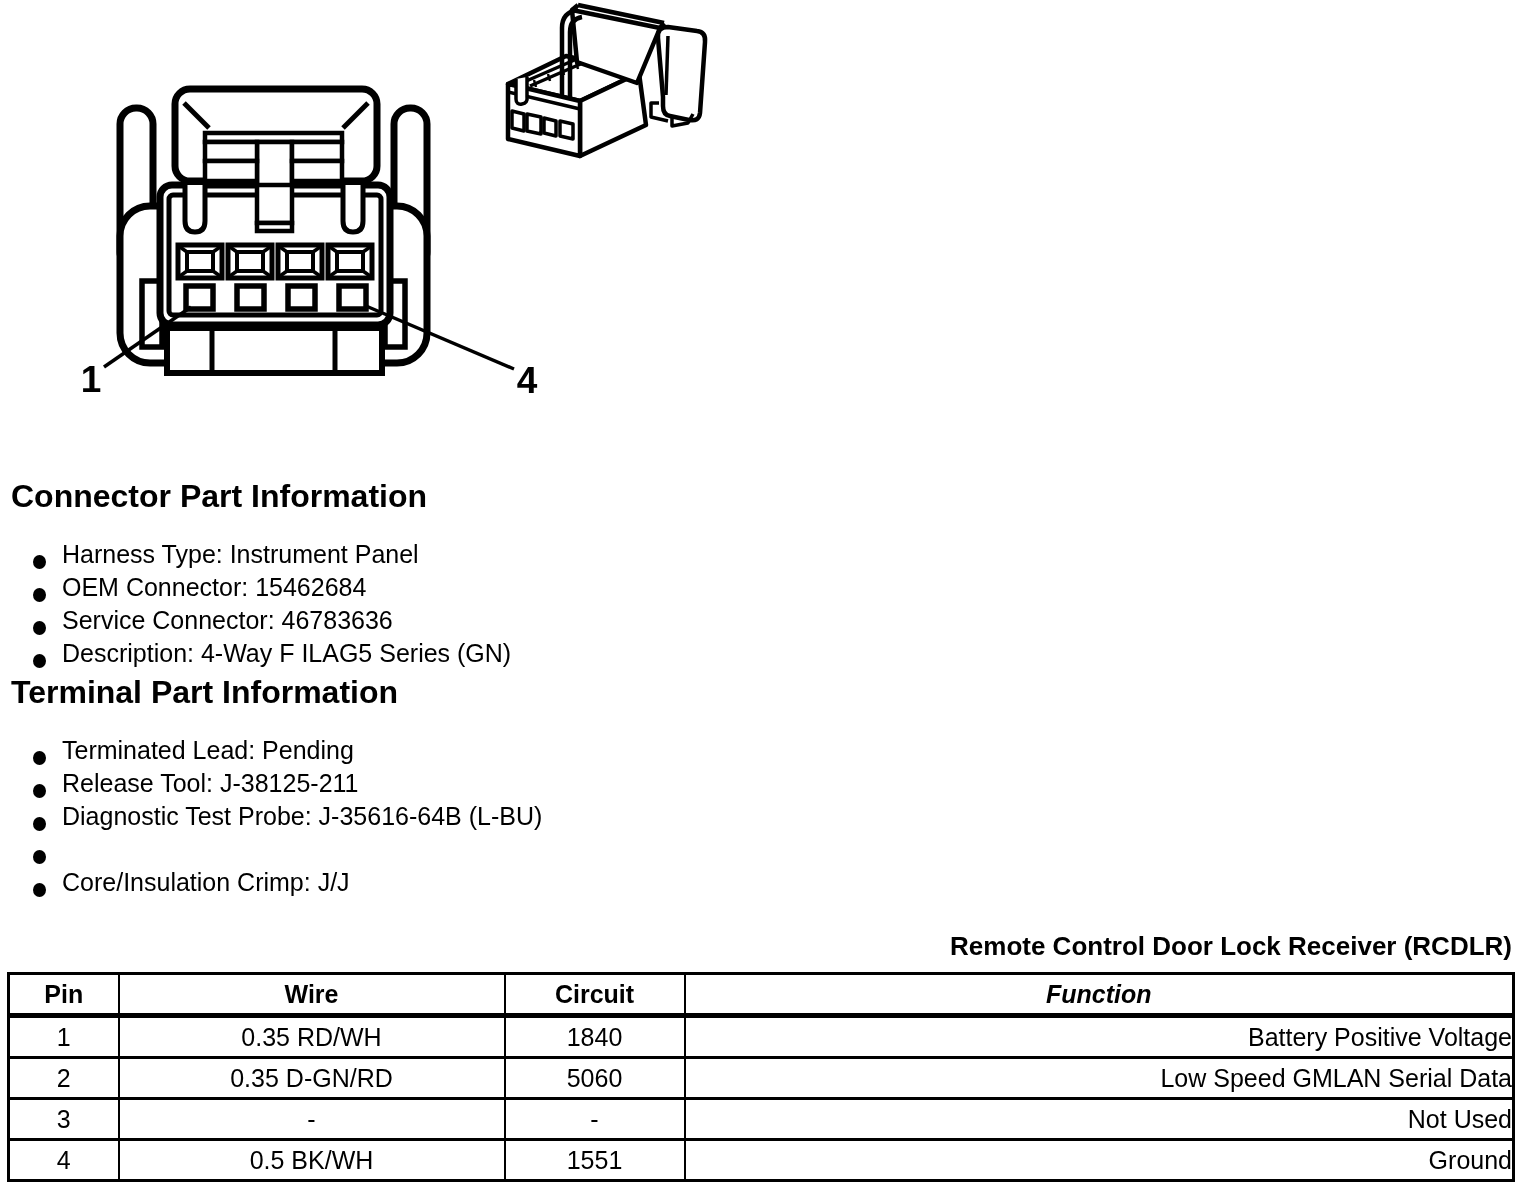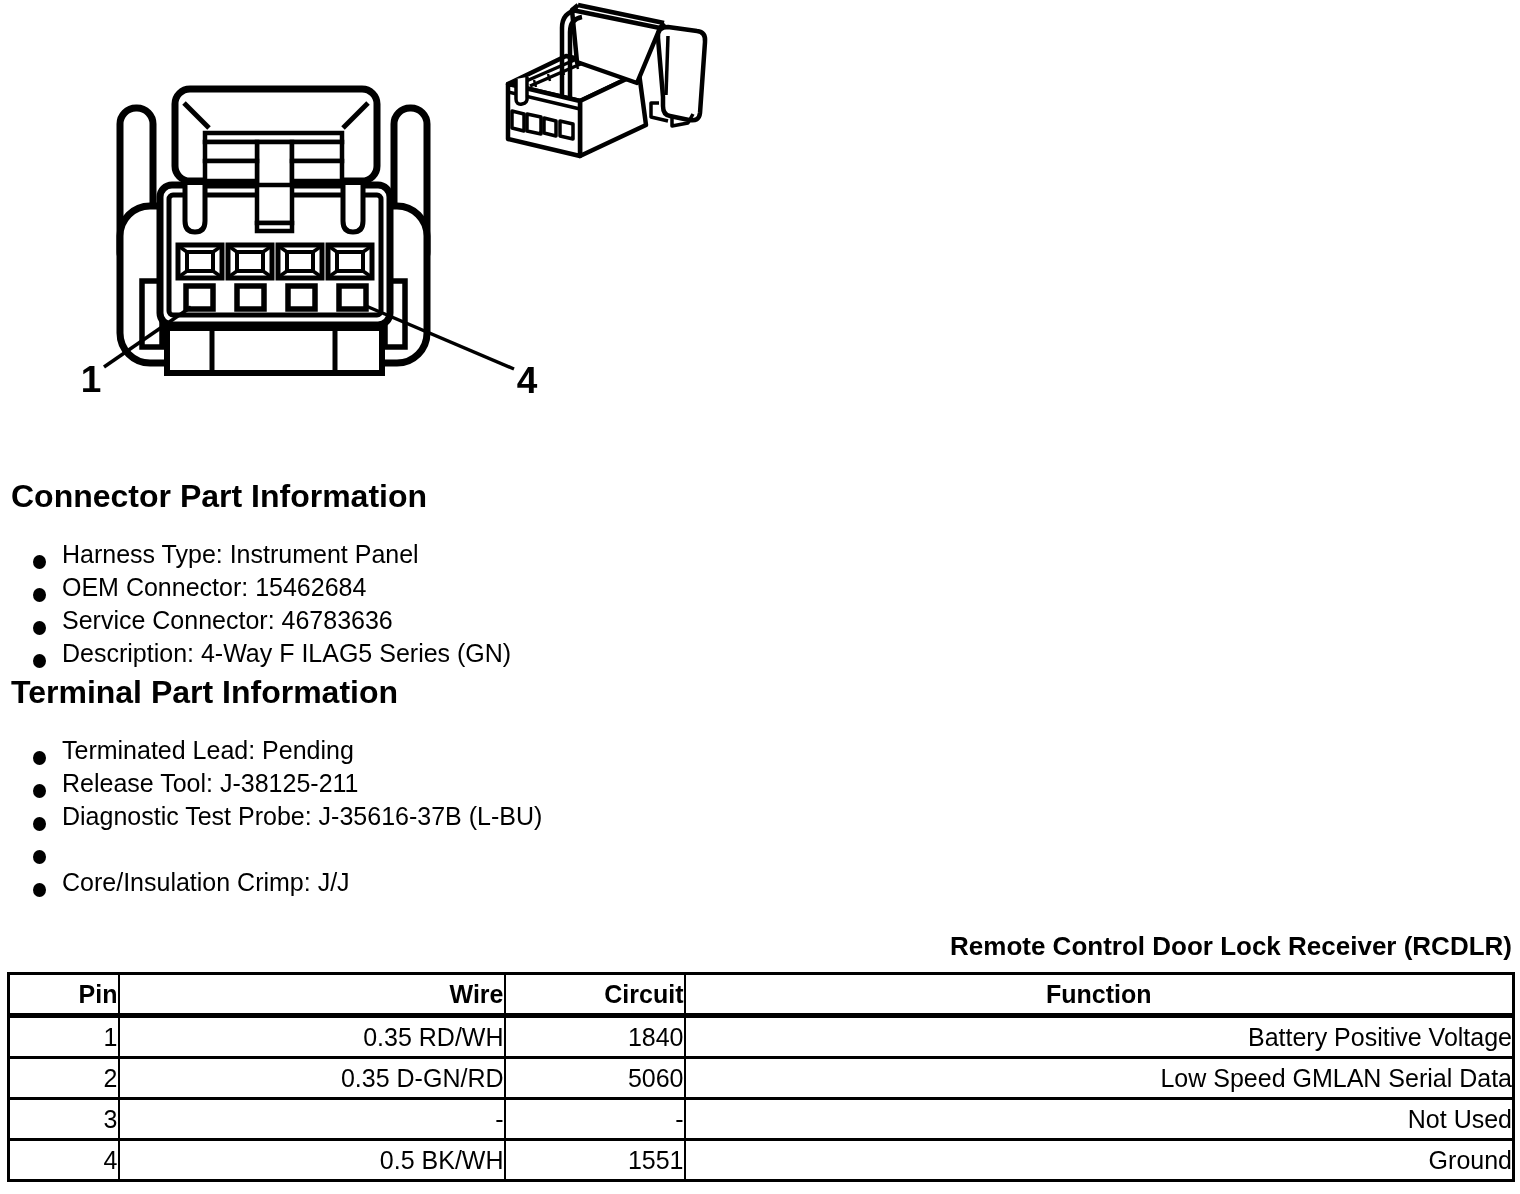--- a/index.html
+++ b/index.html
@@ -68,30 +68,30 @@
     width: 1505px;
     border-collapse: collapse;
     table-layout: fixed;
     font-size: 25px;
     color: #000;
   }
   table.pinout th, table.pinout td {
     border: 2px solid #000;
     height: 38px;
     padding: 0;
-    text-align: right;
+    text-align: center;
     vertical-align: middle;
     overflow: hidden;
     white-space: nowrap;
   }
   table.pinout { border: 3px solid #000; }
   table.pinout th { font-weight: bold; border-bottom: 5px solid #000; }
   table.pinout td { border-top: 3px solid #000; }
   table.pinout td.fn, table.pinout th.fn-h { text-align: right; padding-left: 8px; }
-  table.pinout th.fn-h { text-align: center; padding-left: 0; }
+  table.pinout th.fn-h { text-align: center; padding-left: 0; font-style: italic; }
 </style>
 </head>
 <body>
 
 <div class="page">
 
   <svg class="diagram-svg" width="1520" height="430" viewBox="0 0 1520 430">
     <defs>
       <g id="term" stroke="#000" fill="none">
         <rect x="0" y="0" width="44" height="33" fill="#ffffff" stroke-width="5"></rect>
@@ -222,21 +222,21 @@
     <li>
       <span class="bullet-dot"></span>
       <span>Terminated Lead: Pending</span>
     </li>
     <li>
       <span class="bullet-dot"></span>
       <span>Release Tool: J-38125-211</span>
     </li>
     <li>
       <span class="bullet-dot"></span>
-      <span>Diagnostic Test Probe: J-35616-37B (L-BU)</span>
+      <span>Diagnostic Test Probe: J-35616-64B (L-BU)</span>
     </li>
     <li>
       <span class="bullet-dot"></span>
     </li>
     <li>
       <span class="bullet-dot"></span>
       <span>Core/Insulation Crimp: J/J</span>
     </li>
   </ul>
 

